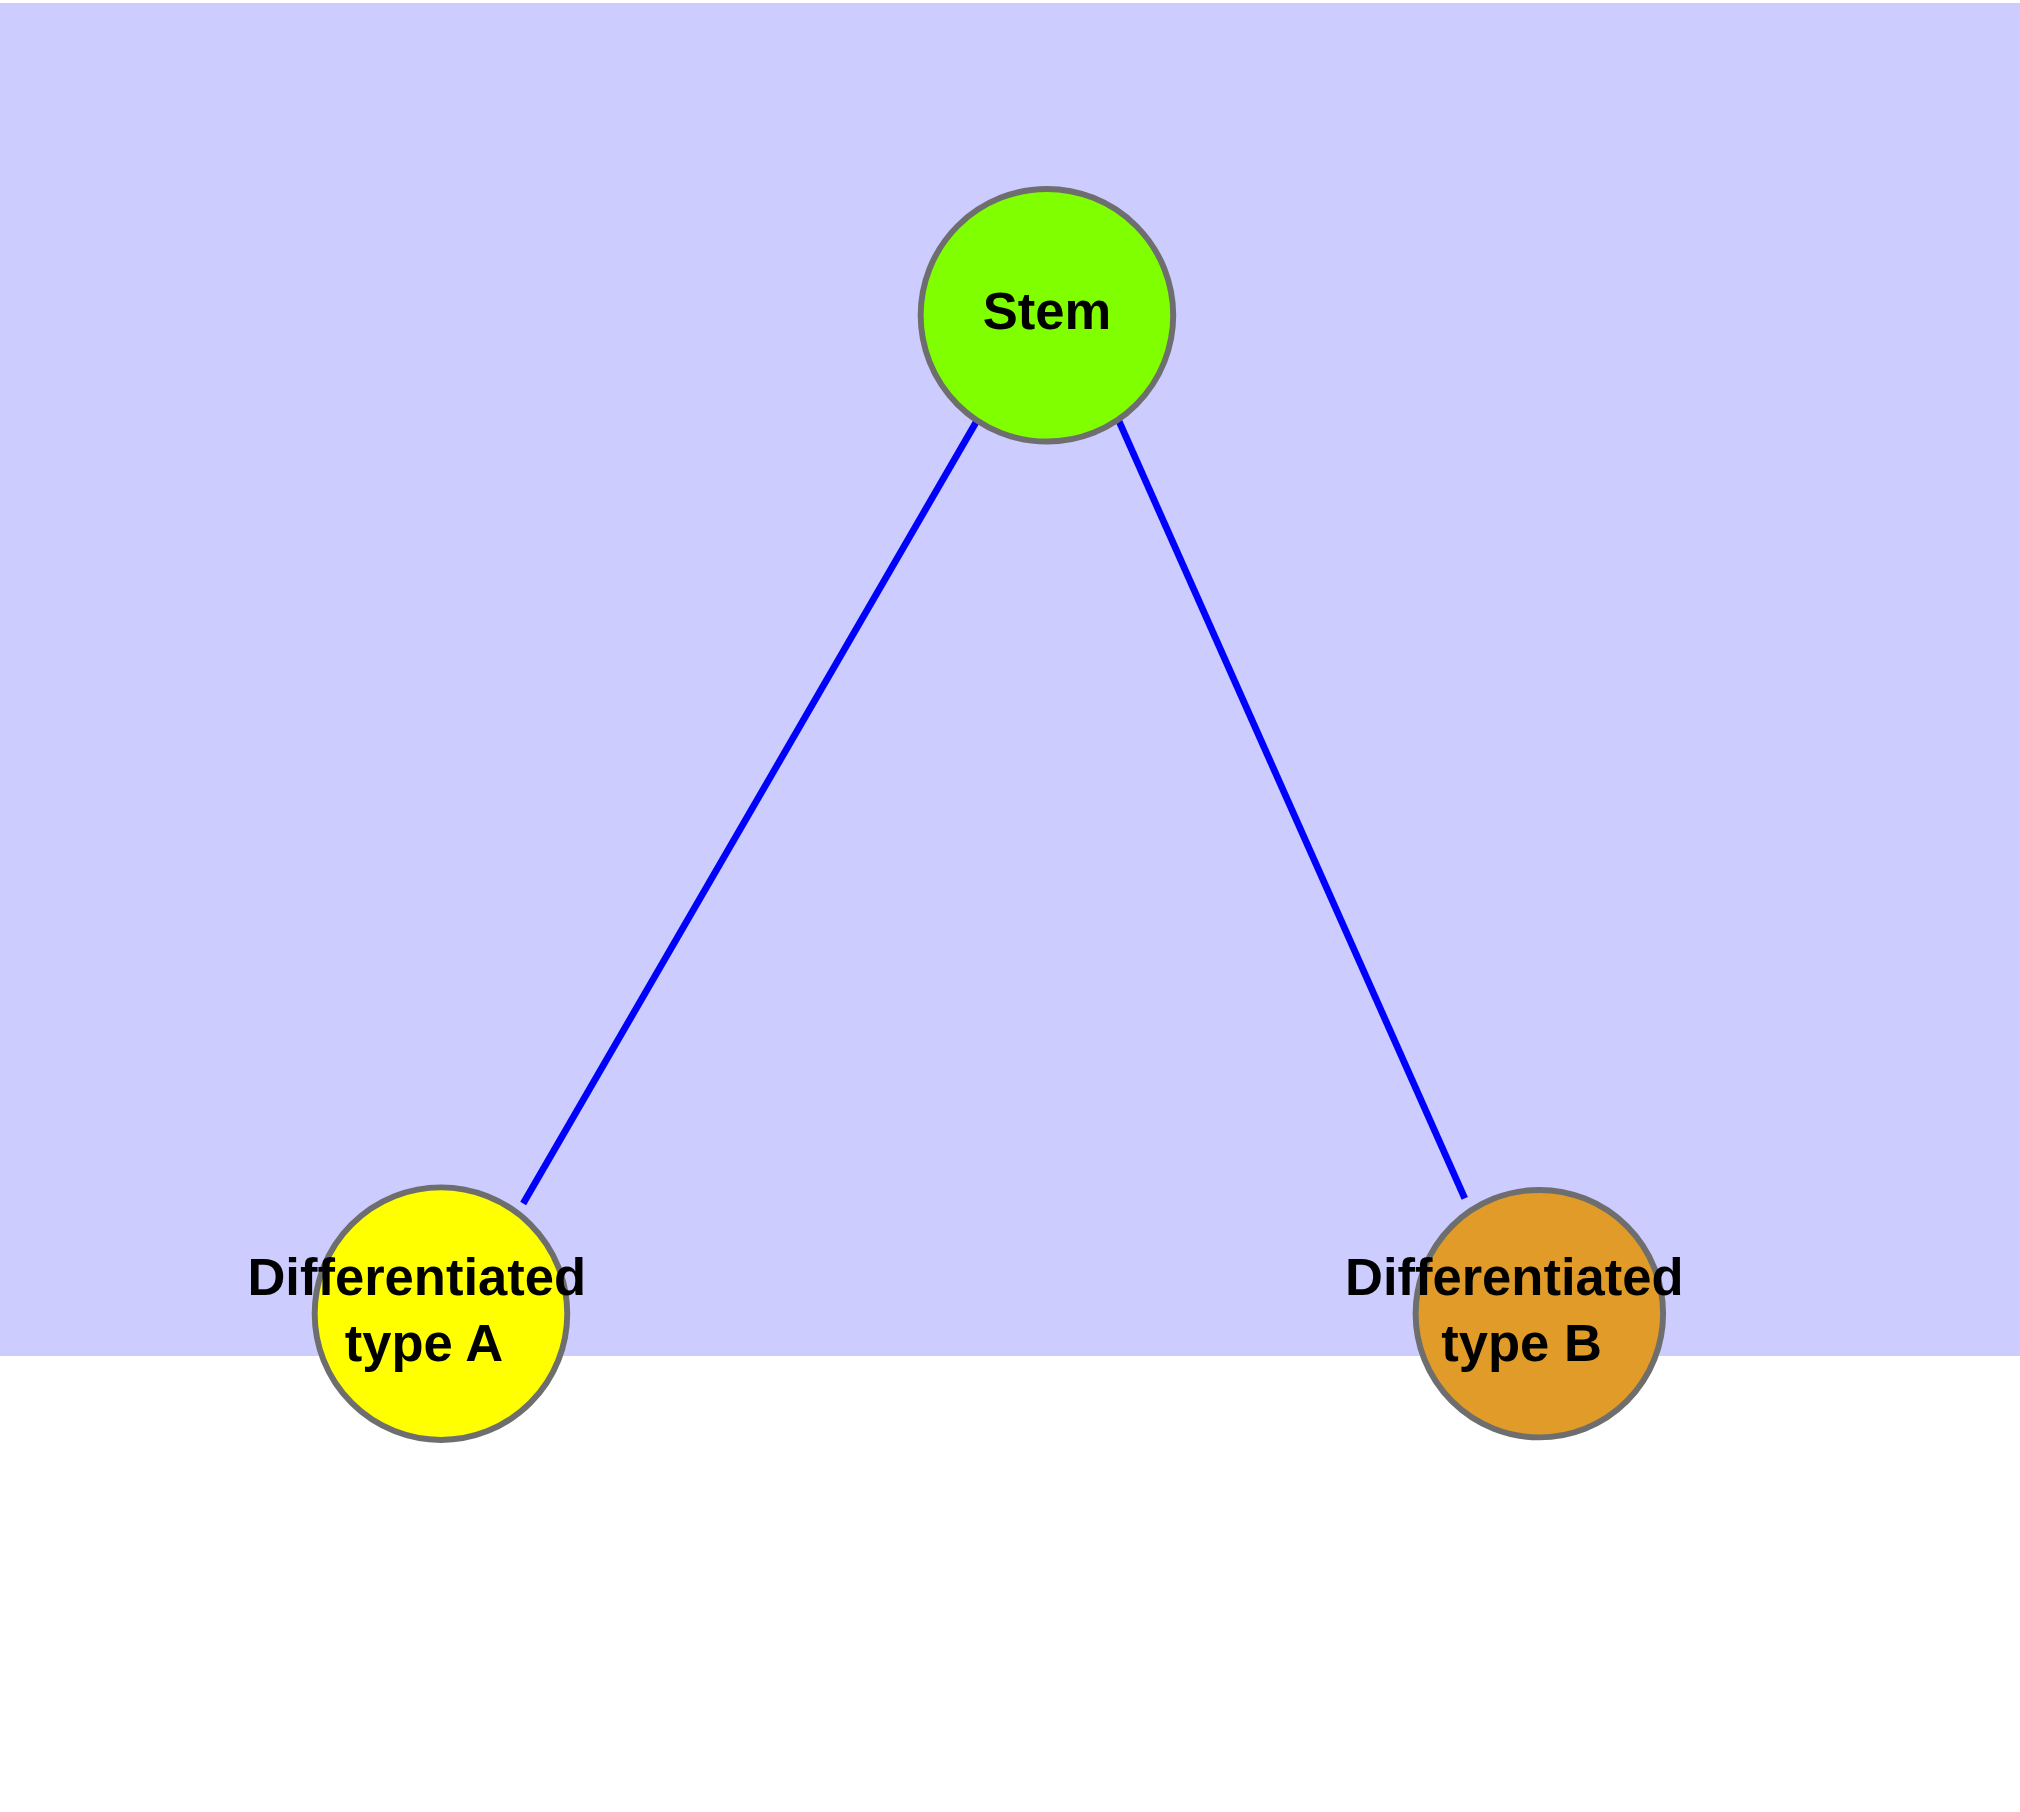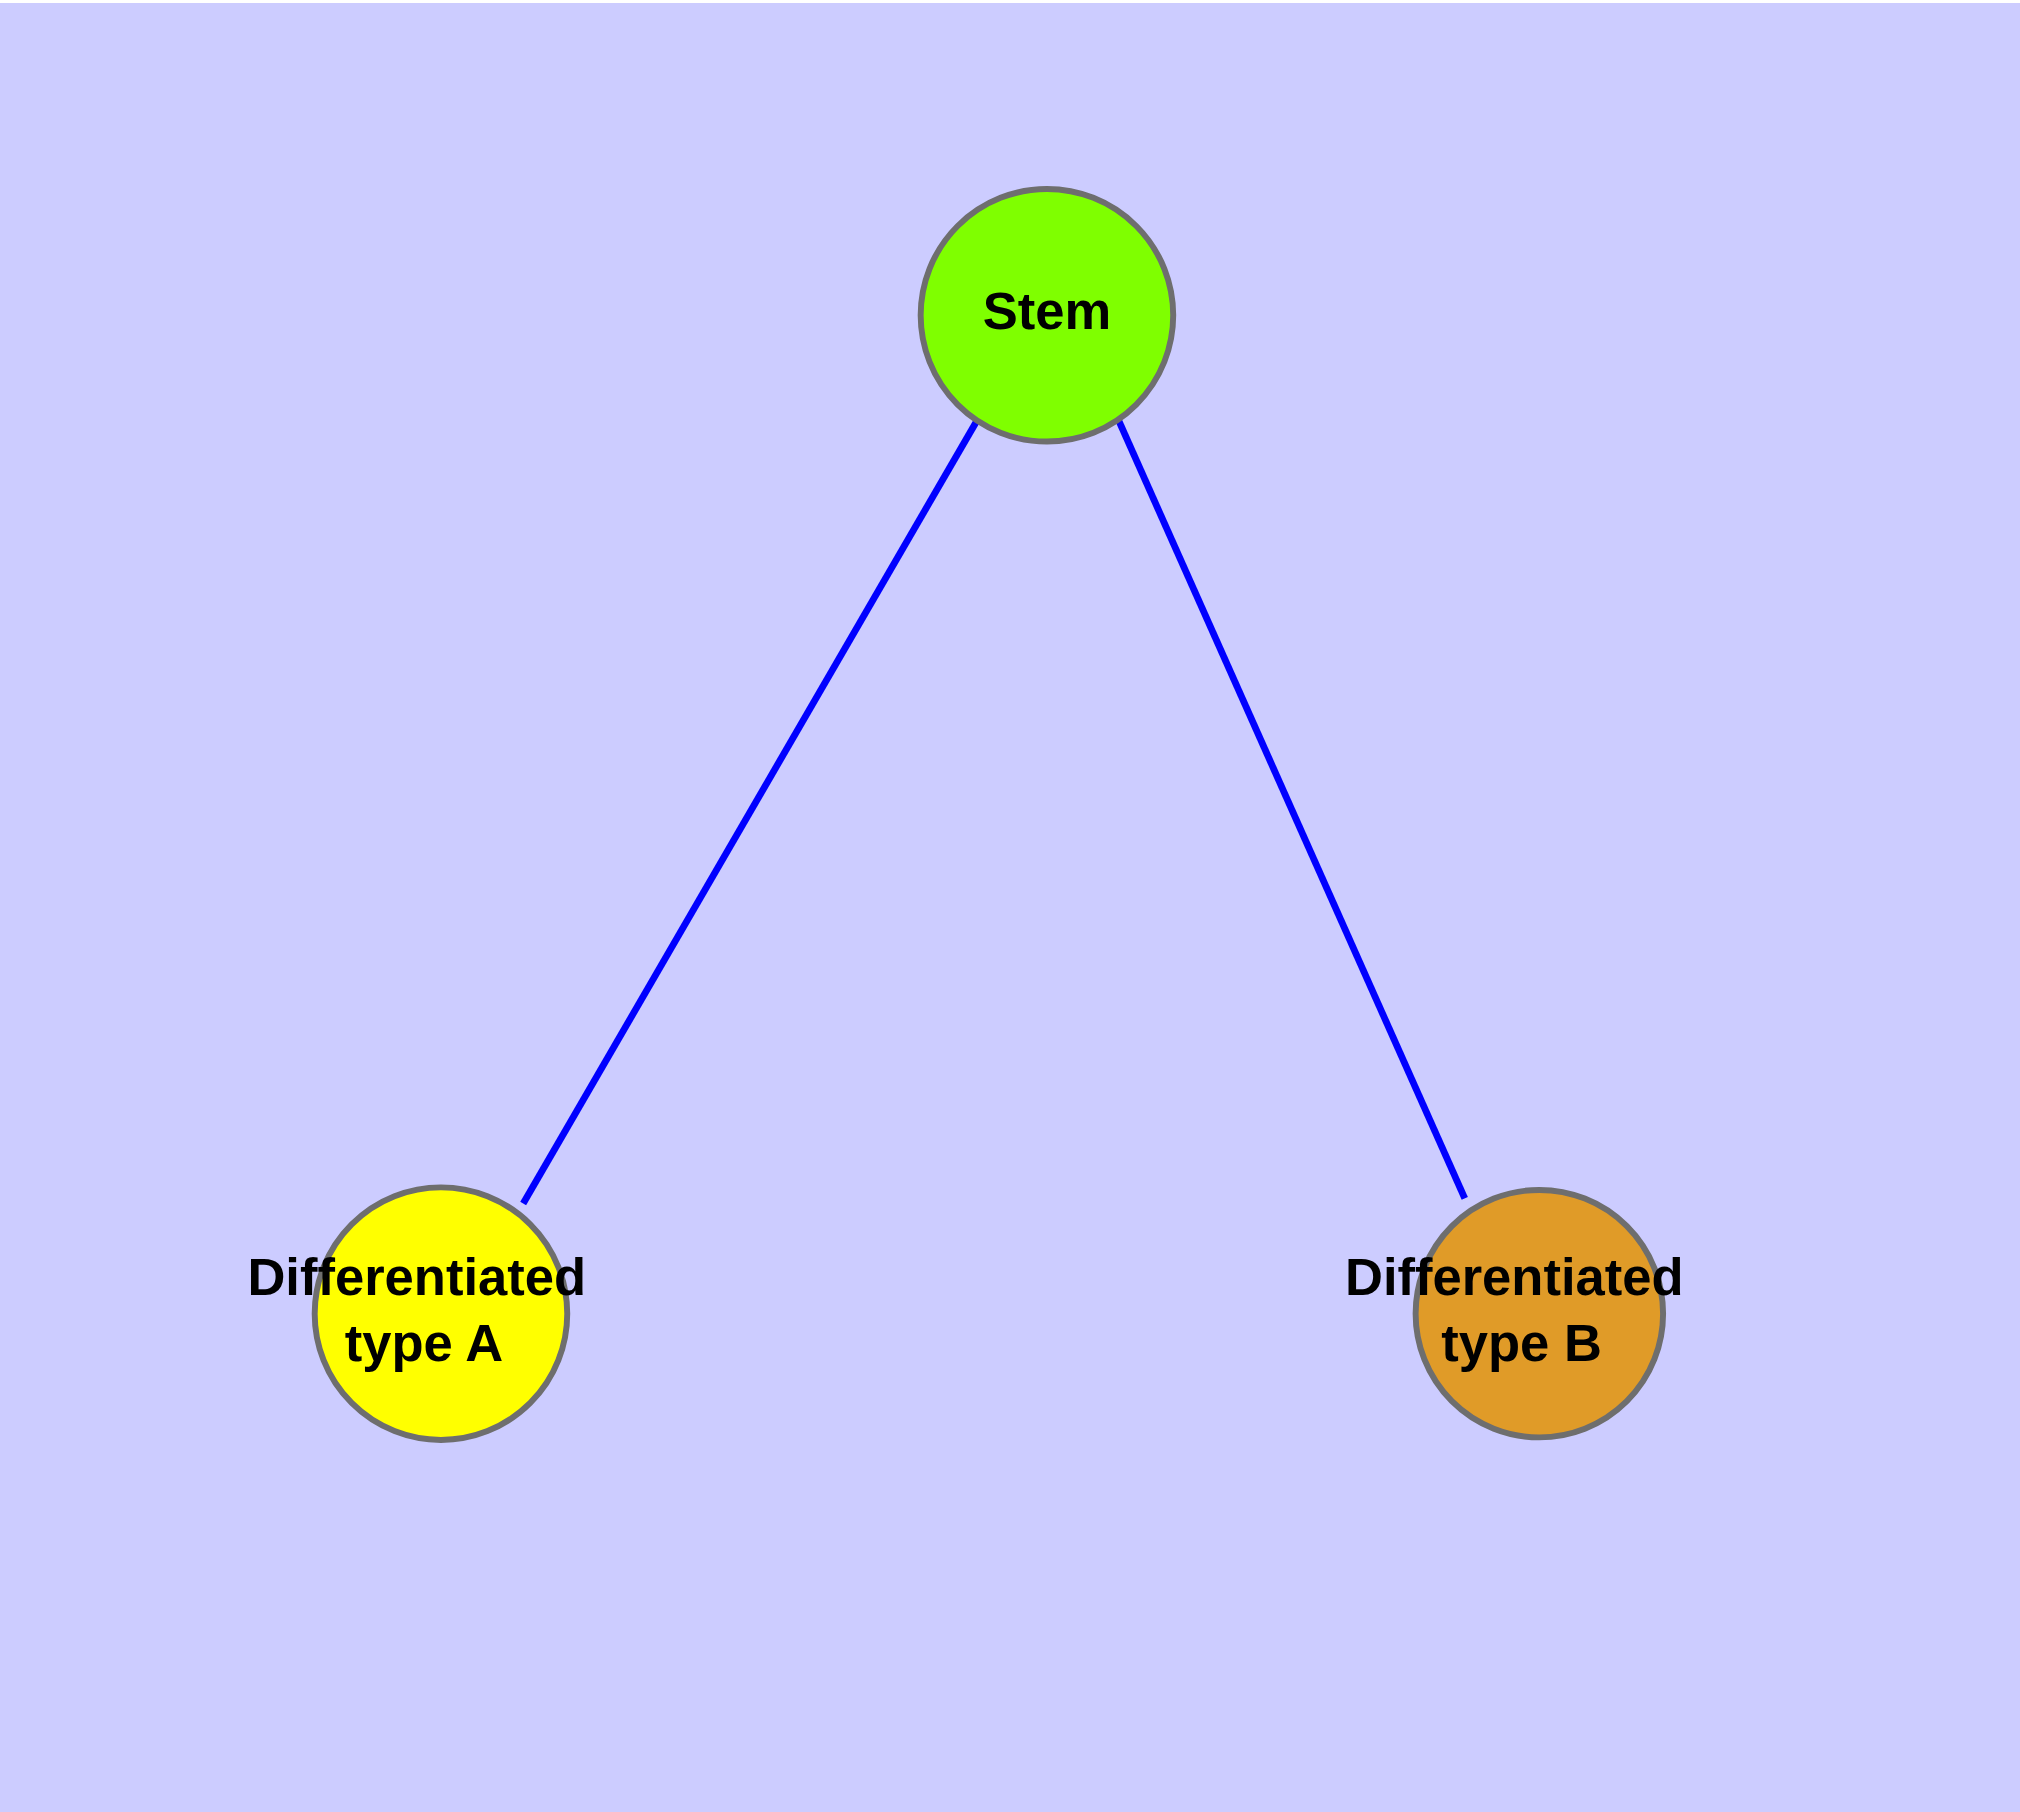--- a/index.html
+++ b/index.html
@@ -9,21 +9,21 @@
   }
   body {
     width: 2021px;
     height: 1812px;
     overflow: hidden;
     font-family: "Liberation Sans", sans-serif;
   }
   #graph-canvas {
     position: relative;
     width: 2021px;
-    height: 1812px;
+    height: 1356px;
     background: #ccccff;
   }
   #graph-svg {
     position: absolute;
     top: 0;
     left: 0;
     width: 2021px;
     height: 1812px;
     display: block;
   }

